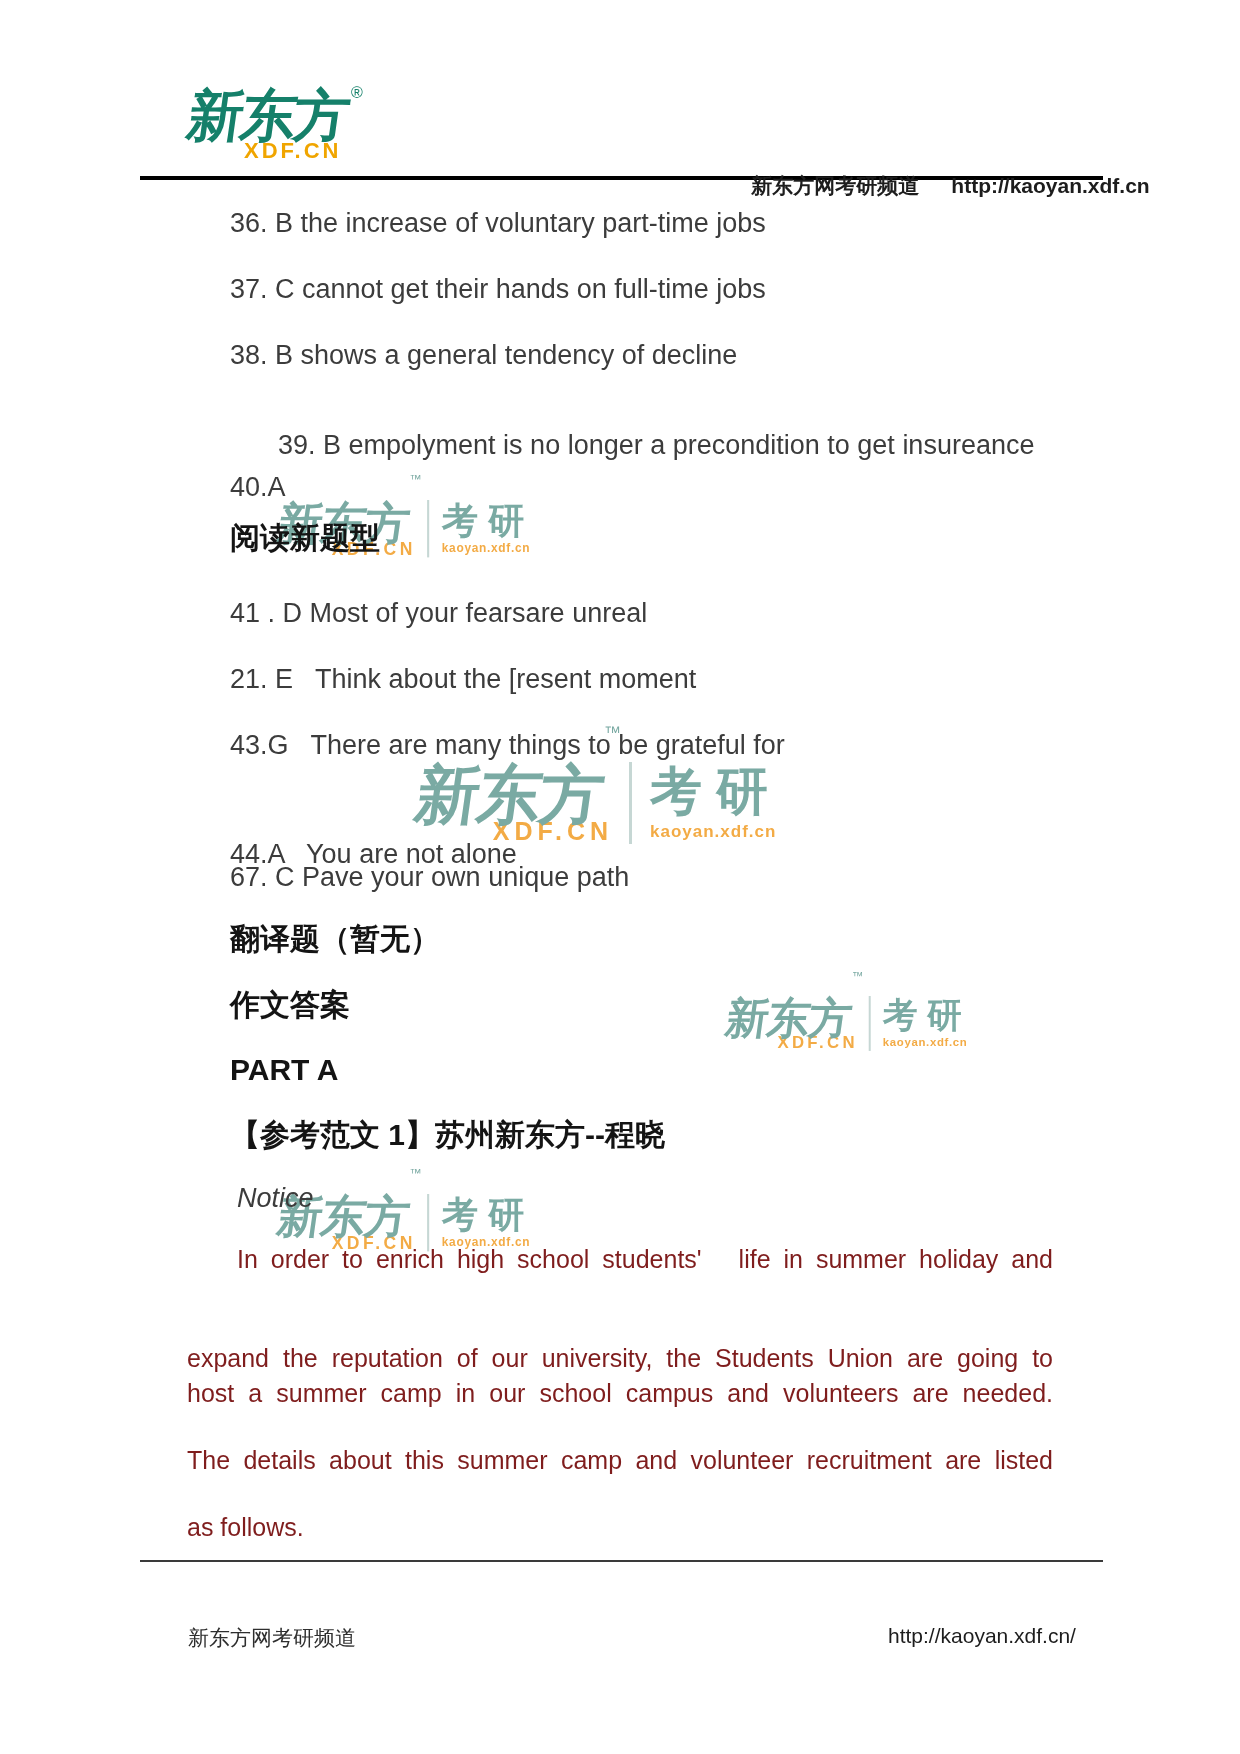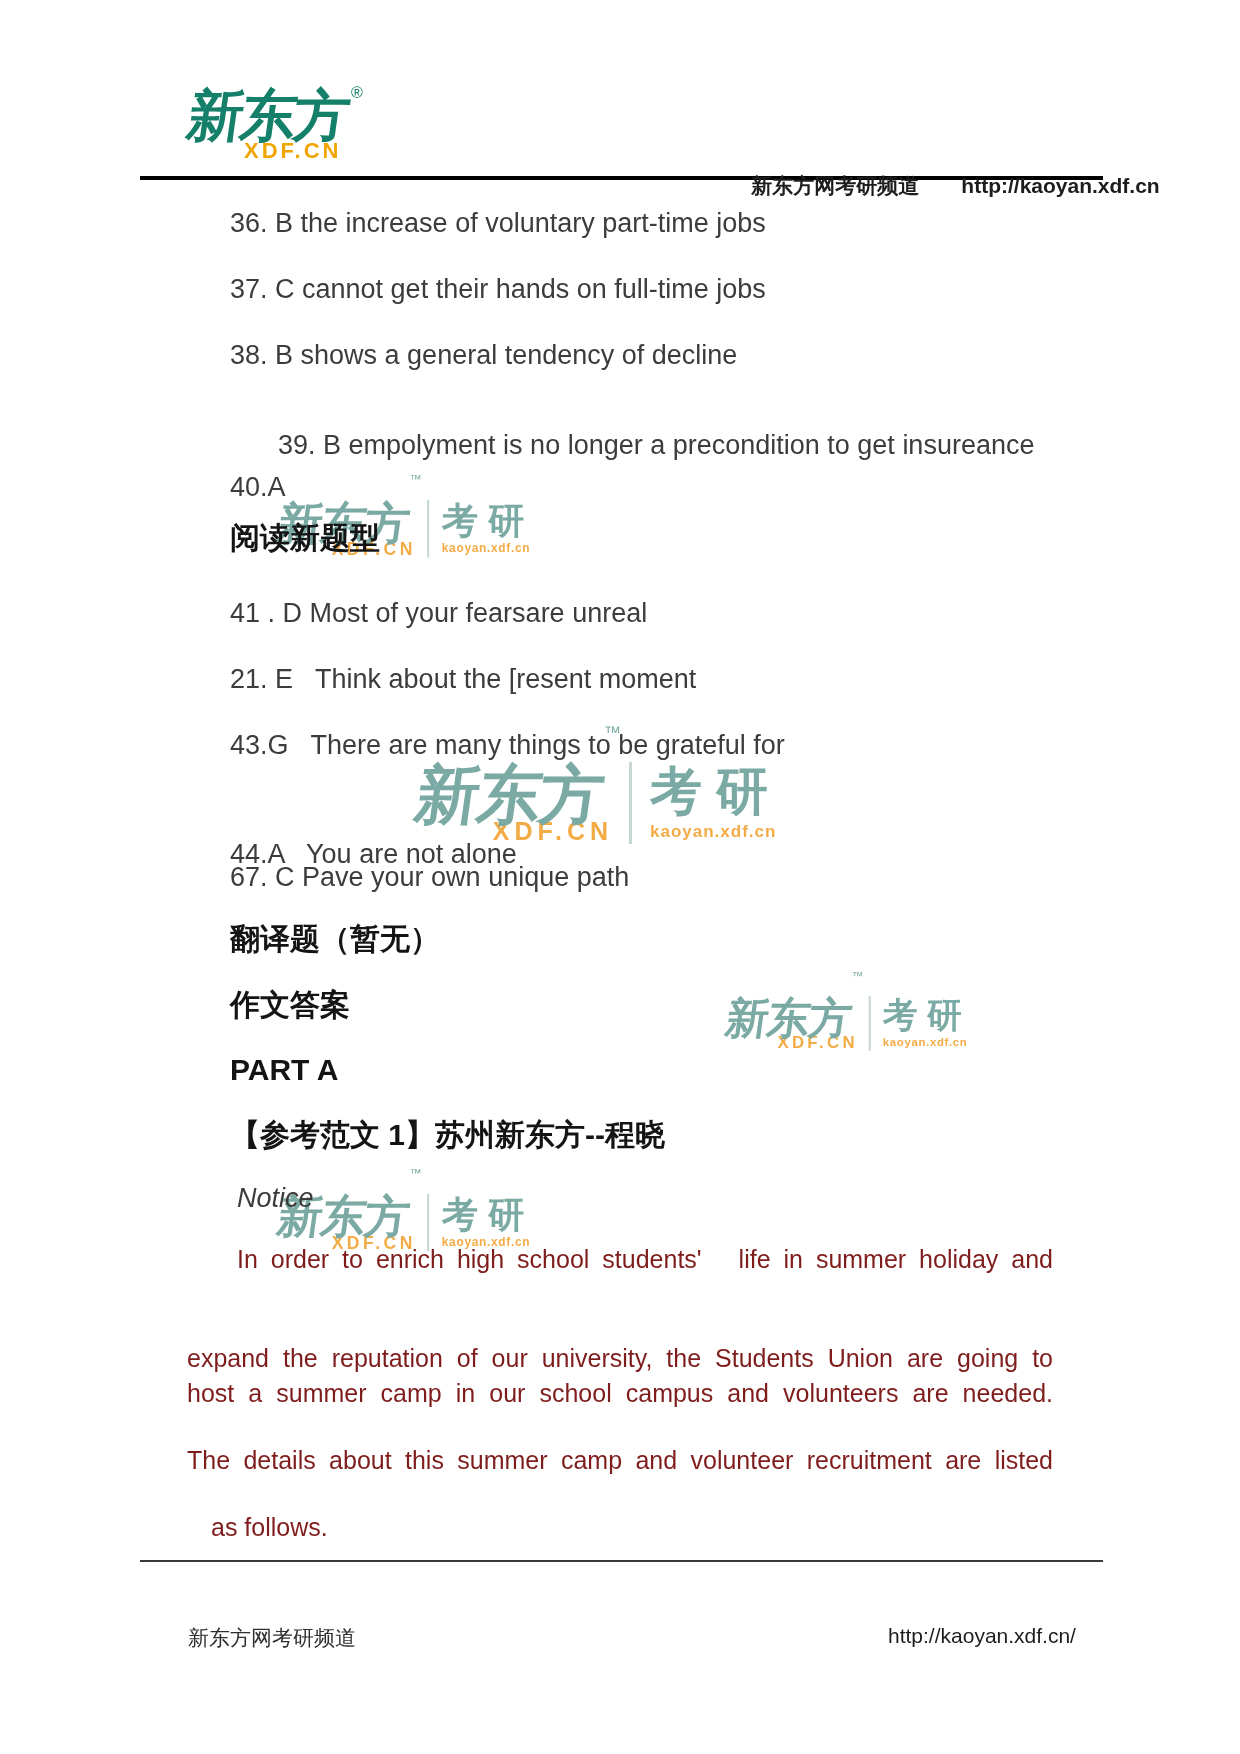--- a/index.html
+++ b/index.html
@@ -17,21 +17,21 @@
   .logo-reg { font-size:16px; color:#15806a; vertical-align:top; position:relative; top:-4px; left:4px; }
   .logo-domain {
     position:absolute; left:56px; top:50px; font-size:22px; font-weight:bold;
     color:#f0a500; letter-spacing:3px;
   }
   .header-right {
     position:absolute; left:728px; top:148px; z-index:3;
     font-size:21px; color:#1d1d1d; white-space:pre;
   }
   .header-right .channel { font-weight:600; }
-  .header-right .url { font-weight:bold; margin-left:42px; }
+  .header-right .url { font-weight:bold; margin-left:32px; }
   .header-rule { position:absolute; left:140px; top:176px; width:963px; height:4px; background:#000; }
 
   
   .wm {
     position:absolute; display:flex; align-items:center; z-index:1;
     transform-origin:top left; white-space:nowrap;
   }
   .wm-left { display:flex; flex-direction:column; align-items:flex-end; }
   .wm-brand {
     display:inline-block; font-size:64px; font-weight:900; line-height:1;
@@ -147,19 +147,19 @@
   <div class="heading" style="top:921px;">翻译题（暂无）</div>
   <div class="heading" style="top:987px;">作文答案</div>
   <div class="heading" style="top:1052px;">PART A</div>
   <div class="heading" style="top:1117px;">【参考范文 1】苏州新东方--程晓</div>
   <div class="line" style="top:1182px; left:237px;font-style:italic;">Notice</div>
 
   <div class="para-line first" style="top:1243px;">In order to enrich high school students'　life in summer holiday and</div>
   <div class="para-line" style="top:1342px;">expand the reputation of our university, the Students Union are going to</div>
   <div class="para-line" style="top:1377px;">host a summer camp in our school campus and volunteers are needed.</div>
   <div class="para-line" style="top:1444px;">The details about this summer camp and volunteer recruitment are listed</div>
-  <div class="para-line last" style="top:1511px;margin-left:24px;">as follows.</div>
+  <div class="para-line last" style="top:1511px;">as follows.</div>
 
   <div class="footer-rule"></div>
   <div class="footer-channel">新东方网考研频道</div>
   <div class="footer-url">http://kaoyan.xdf.cn/</div>
 
 </div>
 
 </body></html>

